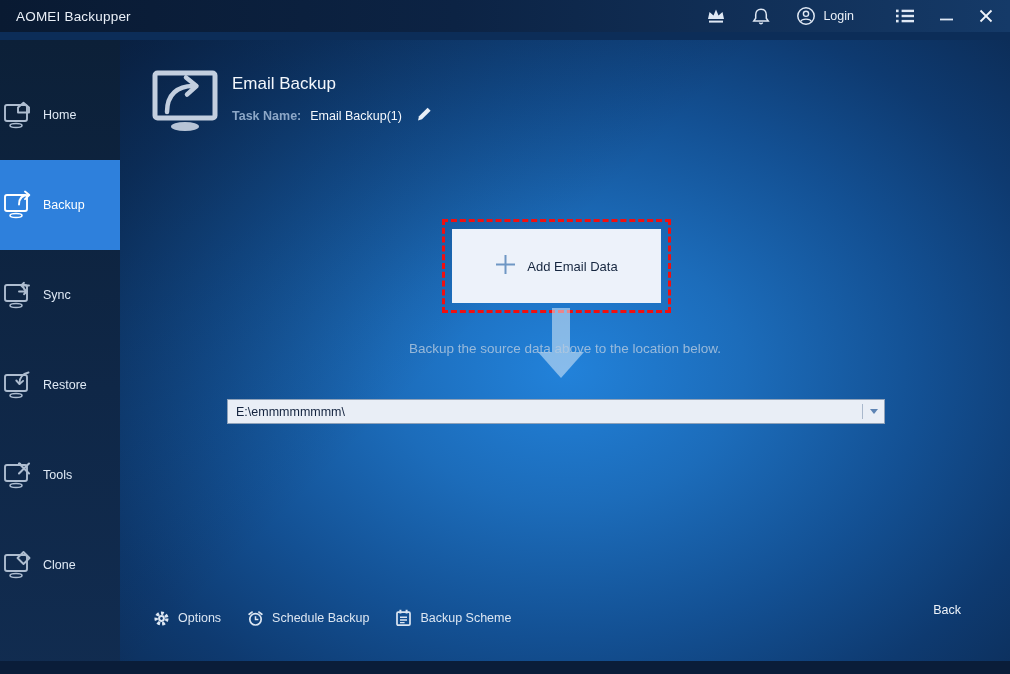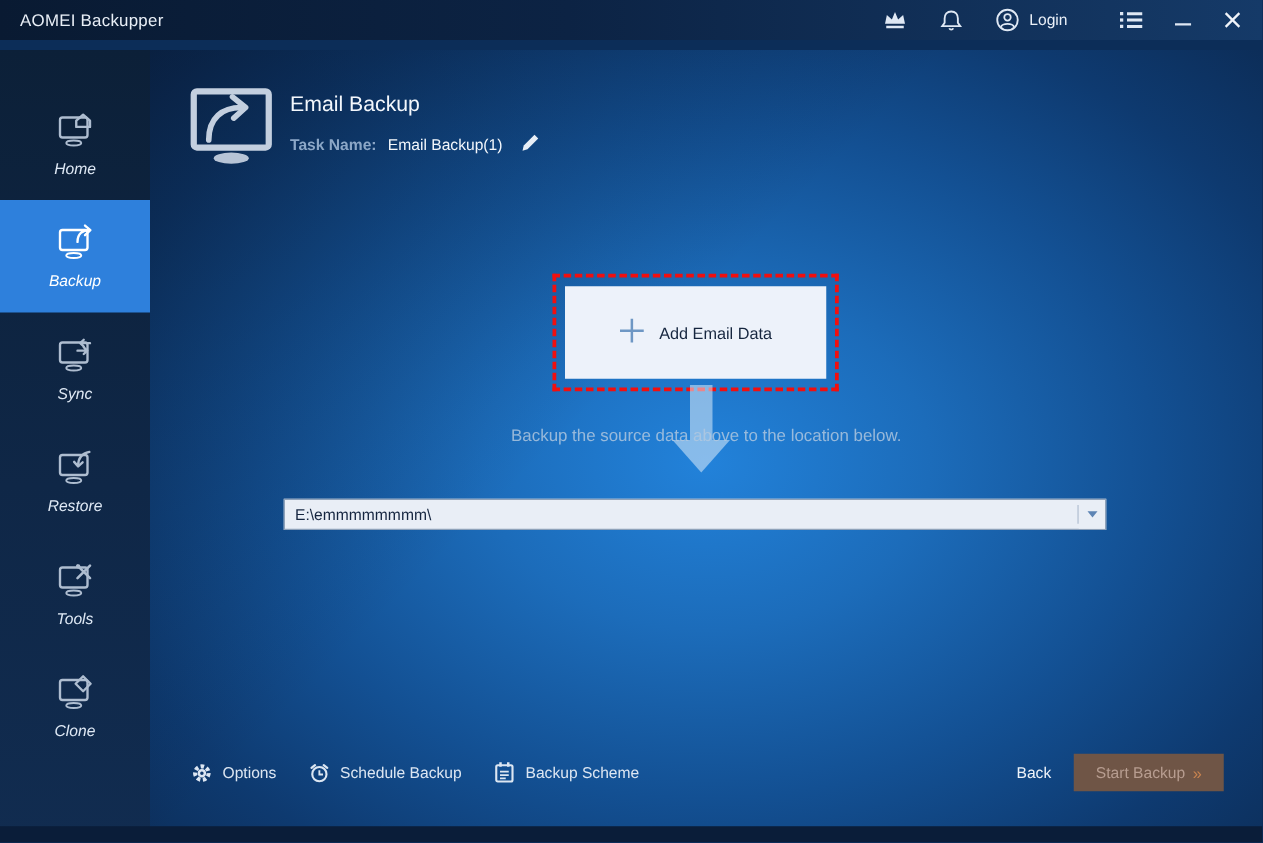--- a/index.html
+++ b/index.html
@@ -14,22 +14,22 @@
   .tb-right{ margin-left:auto; display:flex; align-items:flex-end; height:40px; }
   .tb-btn{ height:40px; display:flex; align-items:center; justify-content:center; padding:0 13px; color:#dfe8f4; cursor:default; }
   .tb-btn svg{ display:block; }
   .login-label{ font-size:12.5px; margin-left:7px; color:#eaf0f8; }
   .tb-menu{ margin-left:16px; }
 
   
   .sidebar{ position:absolute; left:0; top:40px; bottom:0; width:120px; z-index:2;
     background:linear-gradient(180deg,#0c2038 0%, #0f2747 55%, #112c50 100%); }
   .side-list{ padding-top:30px; }
-  .side-item{ height:90px; display:flex; flex-direction:column; align-items:center; justify-content:center; gap:9px;
-    color:#aebdd0;font-style:italic; }
+  .side-item{ height:90px; display:flex; flex-direction:row; align-items:center; gap:9px;
+    color:#aebdd0; }
   .side-item .lbl{ font-size:12.5px; color:#dfe9f5; }
   .side-item.active{ background:#2e80dc; color:#ffffff; }
   .side-item.active .lbl{ color:#ffffff; }
   .side-item svg{ display:block; }
 
   
   .content{ position:absolute; left:120px; top:40px; right:0; bottom:0;
     background:radial-gradient(ellipse 640px 480px at 50% 52%, #2282da 0%, #1c6cba 28%, #135093 56%, #0e3a70 79%, #0c2c56 100%); }
   .content::before{ content:""; position:absolute; inset:0;
     background:linear-gradient(135deg, rgba(5,14,32,.42) 0%, rgba(5,14,32,0) 42%); pointer-events:none; }
@@ -59,21 +59,21 @@
     background:#e9eef6; display:flex; align-items:stretch; border:1px solid #8fa2ba; }
   .dest-input{ flex:1; border:none; outline:none; background:transparent; padding:0 8px;
     font-family:"Liberation Sans", sans-serif; font-size:12.5px; color:#14243f; }
   .combo-sep{ width:1px; background:#a9b8cc; margin:4px 0; }
   .combo-btn{ width:21px; display:flex; align-items:center; justify-content:center; cursor:pointer; background:#e9eef6; border:none; }
   .combo-tri{ width:0; height:0; border-left:4px solid transparent; border-right:4px solid transparent;
     border-top:5px solid #5d84b4; }
 
   
   .footer-row{ position:absolute; left:33px; right:31px; top:563px; height:30px;
-    display:flex; align-items:center; }
+    display:flex; }
   .tool-item{ display:flex; align-items:center; gap:8px; color:#dce6f2; font-size:12.5px;
     margin-right:26px; cursor:pointer; }
   .tool-item svg{ display:block; }
   .back-link{ margin-left:auto; margin-right:18px; color:#eef3f9; font-size:12.5px; cursor:pointer; }
   .start-btn{ width:120px; height:30px; background:#6f5546; border:none;
     display:flex; align-items:center; justify-content:center; gap:6px;
     color:#b79d90; font-size:12.5px; cursor:default; }
   .start-chev{ color:#c8834f; font-size:13px; }
 
   .bottom-strip{ position:absolute; left:0; bottom:0; width:1010px; height:13px;
@@ -297,21 +297,17 @@
         <svg width="17" height="18" viewBox="0 0 17 18" fill="none" stroke="#dce6f2">
             <rect x="2" y="3.2" width="13" height="13" rx="1.2" stroke-width="1.7"></rect>
             <path d="M5.4,0.8 v3.6 M11.6,0.8 v3.6" stroke-width="2"></path>
             <path d="M5,8.3 h7 M5,11 h7 M5,13.6 h4.6" stroke-width="1.4"></path>
           </svg>
       </span>
       <span>Backup Scheme</span>
     </div>
 
     <span class="back-link">Back</span>
-    <button class="start-btn">
-      <span>Start Backup</span>
-      <span class="start-chev">»</span>
-    </button>
   </div>
 
 </div>
 
 <div class="bottom-strip"></div>
 
 </body></html>

